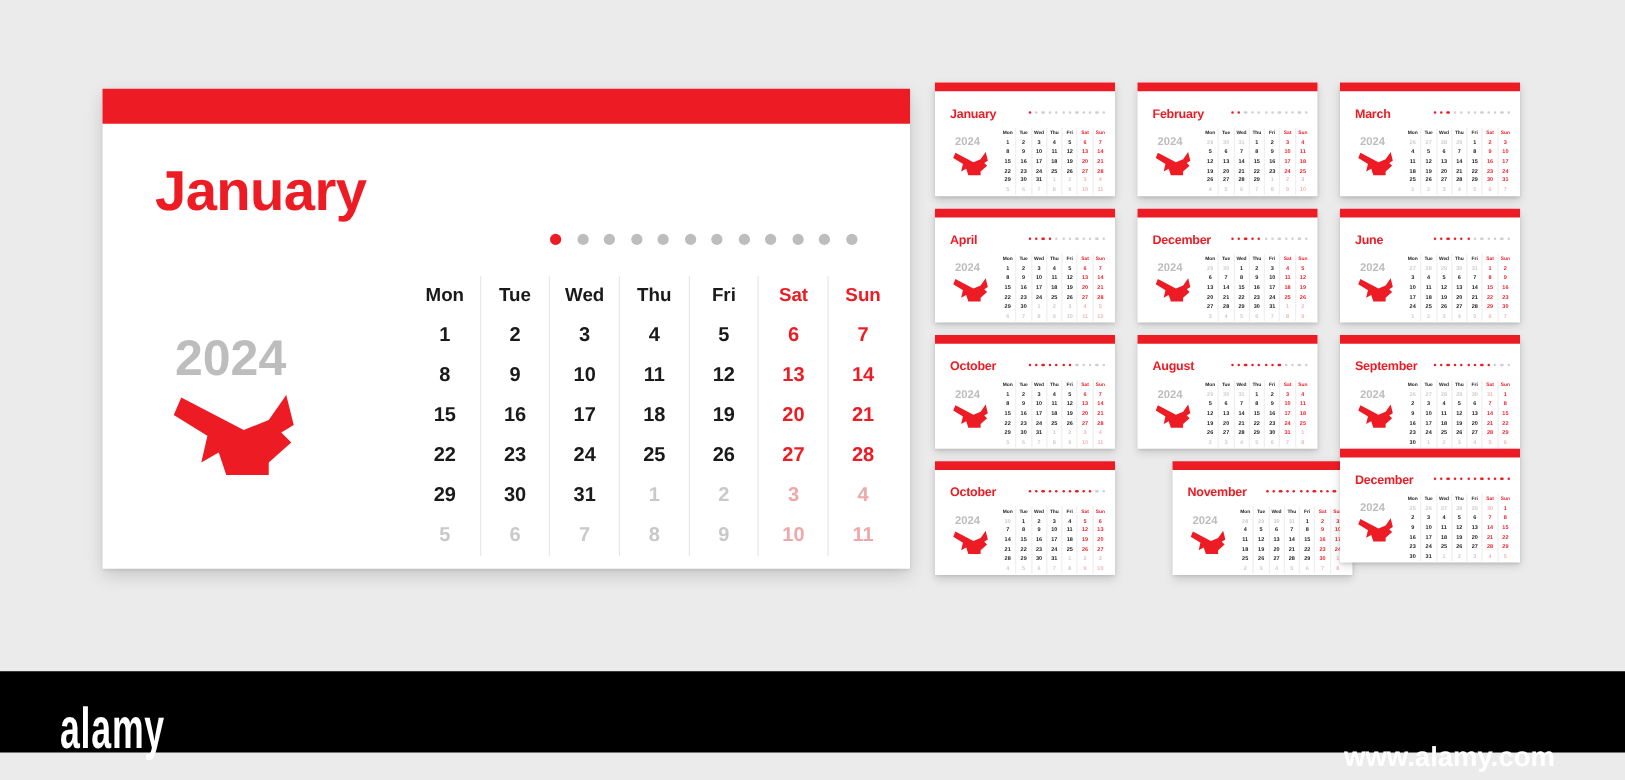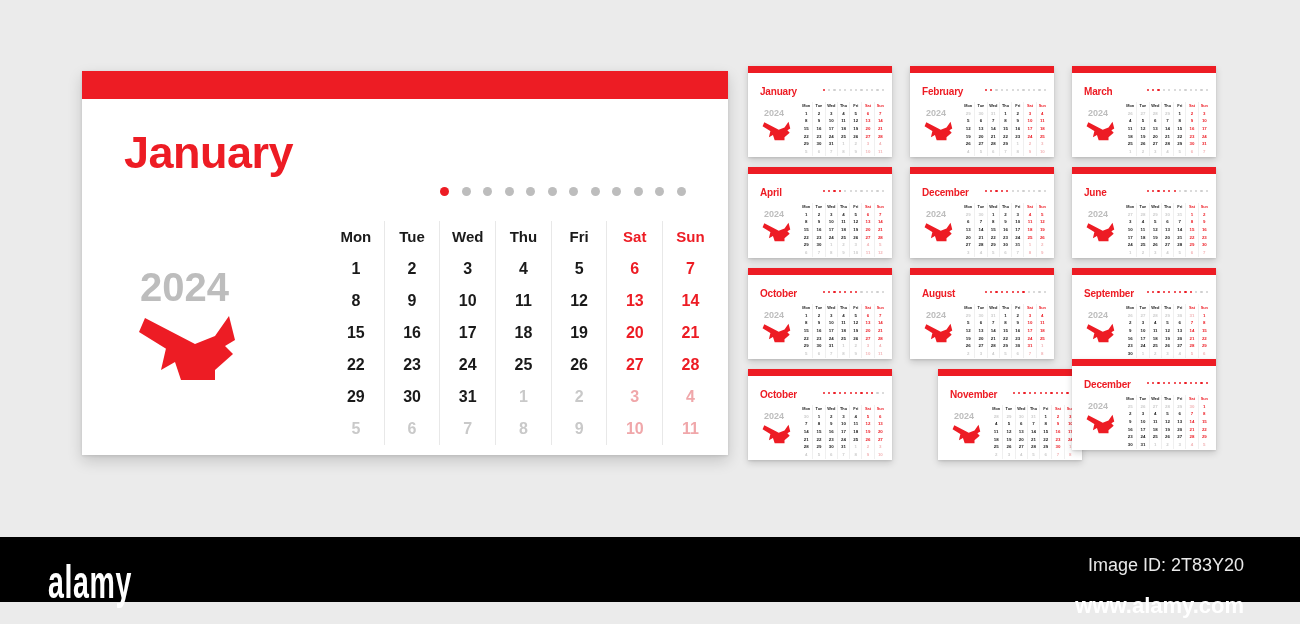--- a/index.html
+++ b/index.html
@@ -1292,17 +1292,16 @@
               <div class="ncell">29</div>
               <div class="ncell out">5</div>
             </div>
           </div>
         </div>
       </div>
     </div>
 
   <div id="alamy-bar">
     <div id="alamy-logo">alamy</div>
-    <div id="alamy-imageid">Image ID: 2T83Y20</div>
     <div id="alamy-url">www.alamy.com</div>
   </div>
 
 </div>
 
 </body></html>

